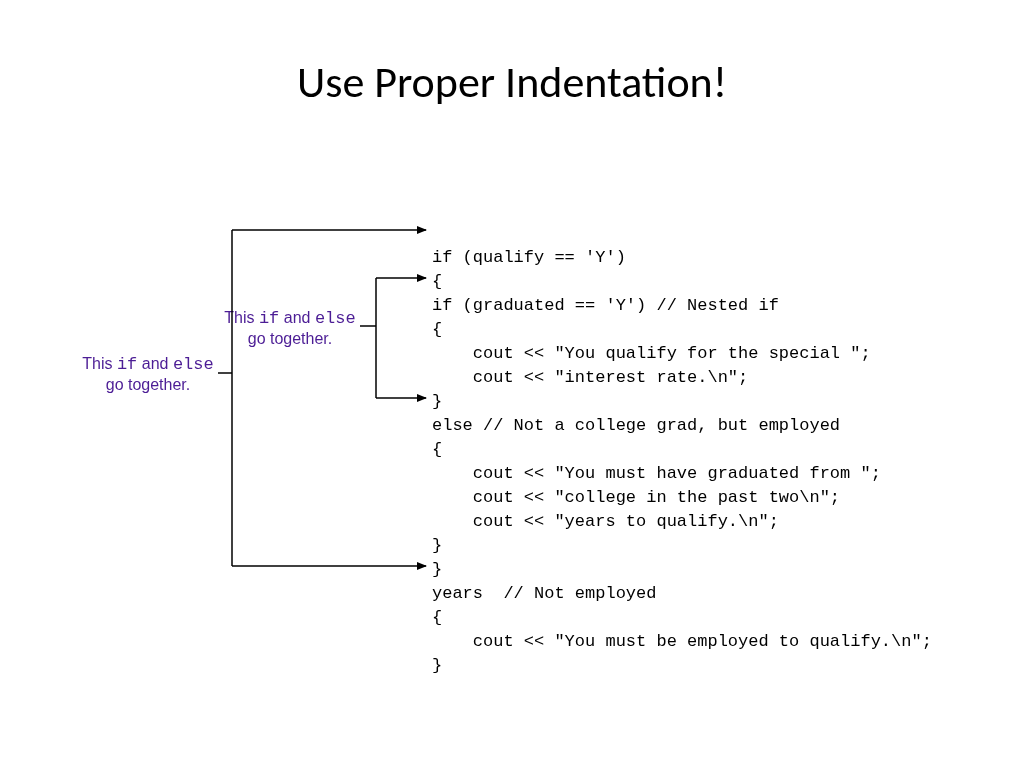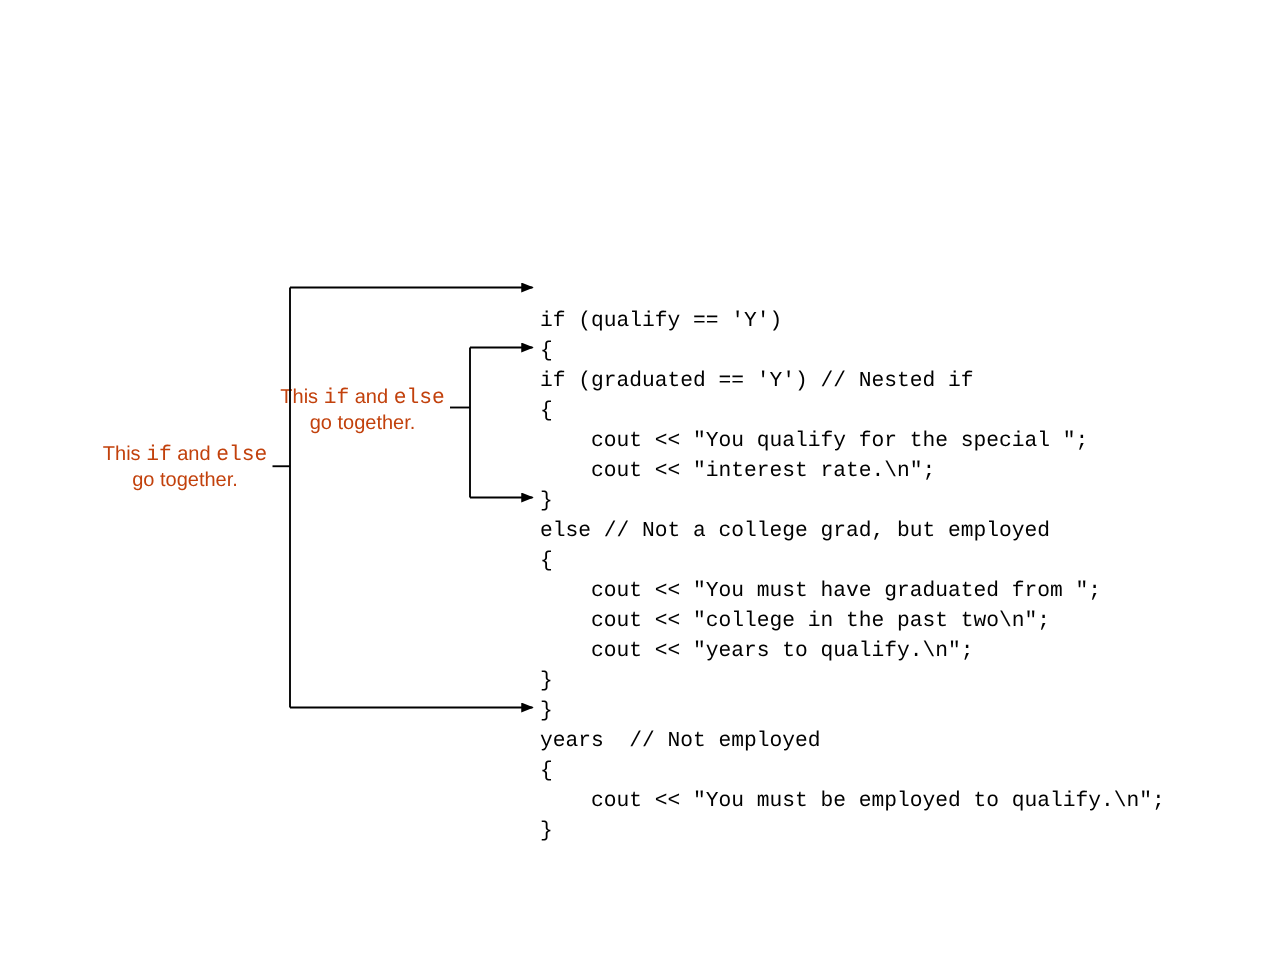--- a/index.html
+++ b/index.html
@@ -34,40 +34,41 @@
     line-height: 24px;
     white-space: pre;
     color: #000;
   }
   .note {
     position: absolute;
     font-family: Arial, Helvetica, sans-serif;
     font-size: 16px;
     line-height: 20px;
     text-align: center;
-    color: #c2410c;
+    color: #4c1d95;
   }
   .note .mono {
     font-family: "Courier New", Courier, monospace;
     font-size: 17px;
   }
   .svg-layer {
     position: absolute;
     top: 0;
     left: 0;
     width: 1024px;
     height: 768px;
     pointer-events: none;
   }
 </style>
 </head>
 <body>
 
 <div class="slide">
 
+  <div class="title">Use Proper Indentation!</div>
 
   <div class="note" style="top:354px; left:78px; width:140px;">
     <span>This </span><span class="mono">if</span><span> and </span><span class="mono">else</span><br>
     <span>go together.</span>
   </div>
 
   <div class="note" style="top:308px; left:220px; width:140px;">
     <span>This </span><span class="mono">if</span><span> and </span><span class="mono">else</span><br>
     <span>go together.</span>
   </div>

